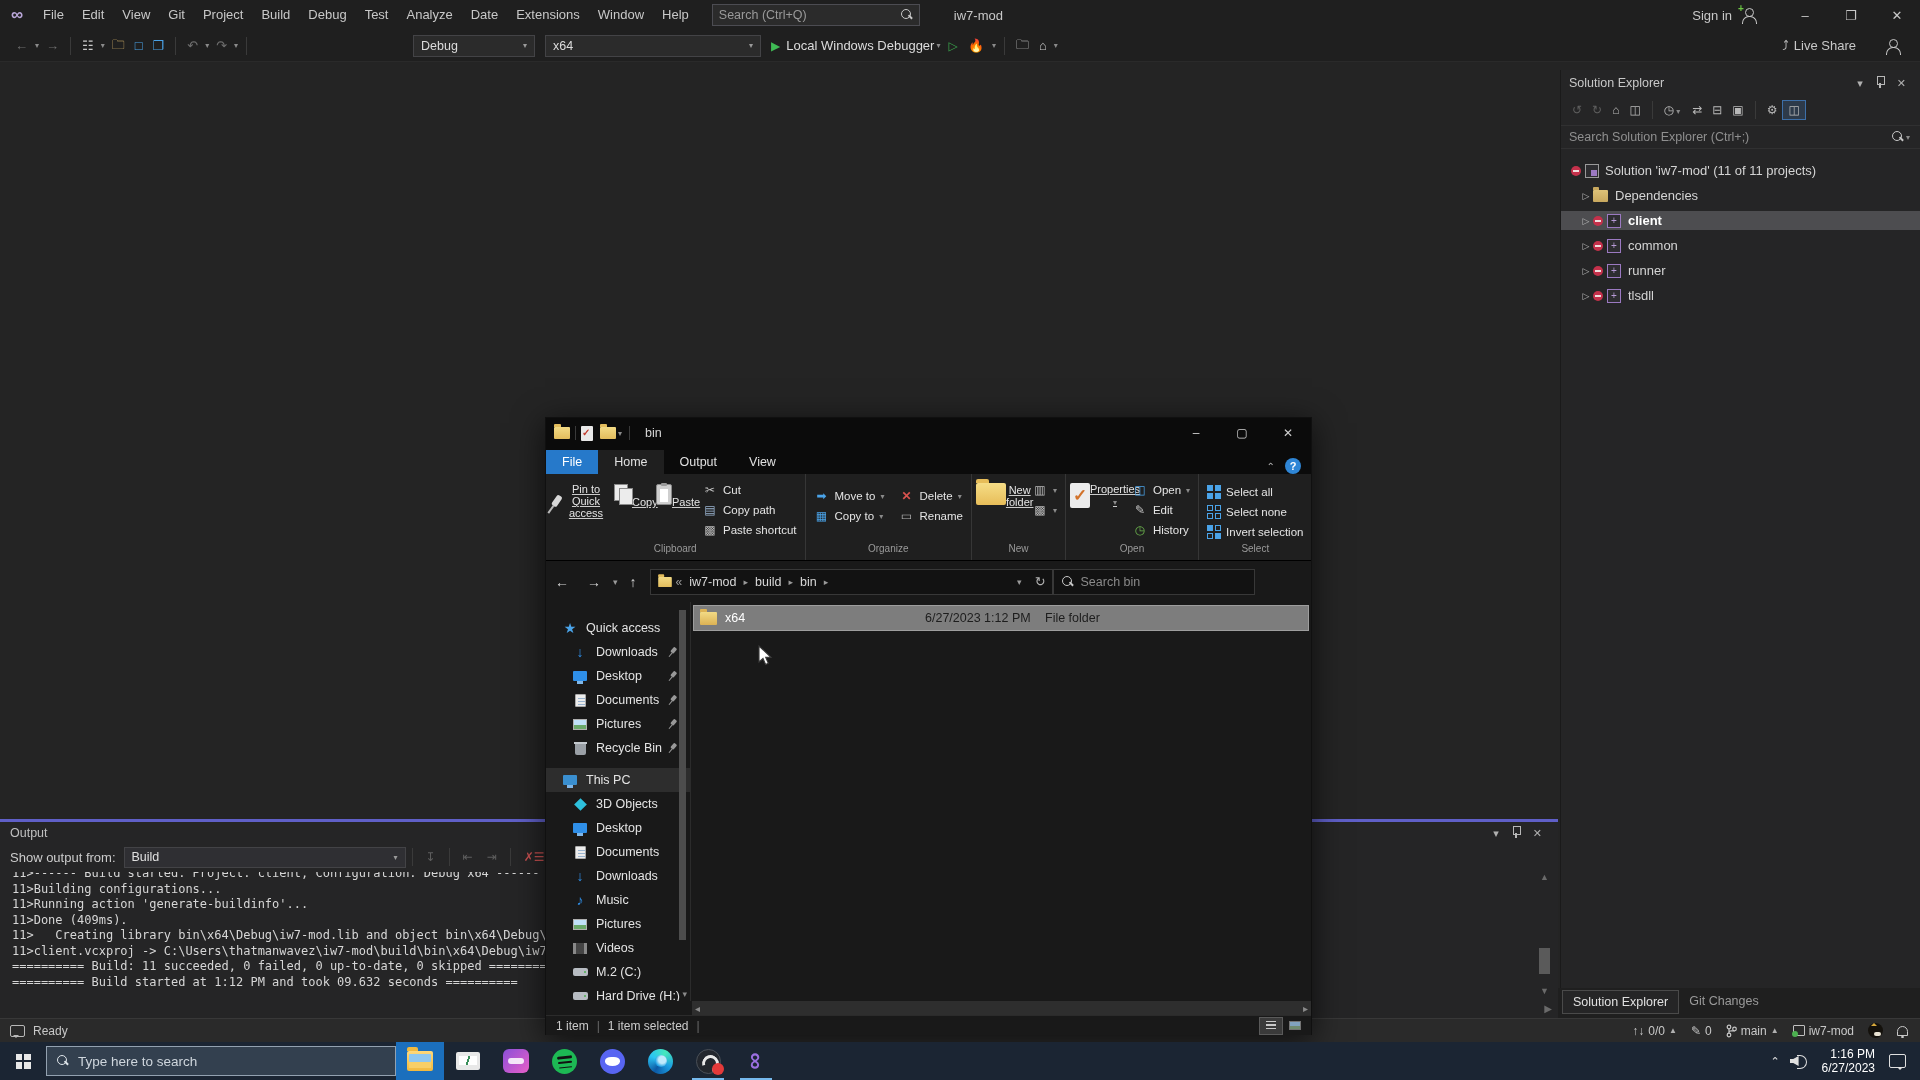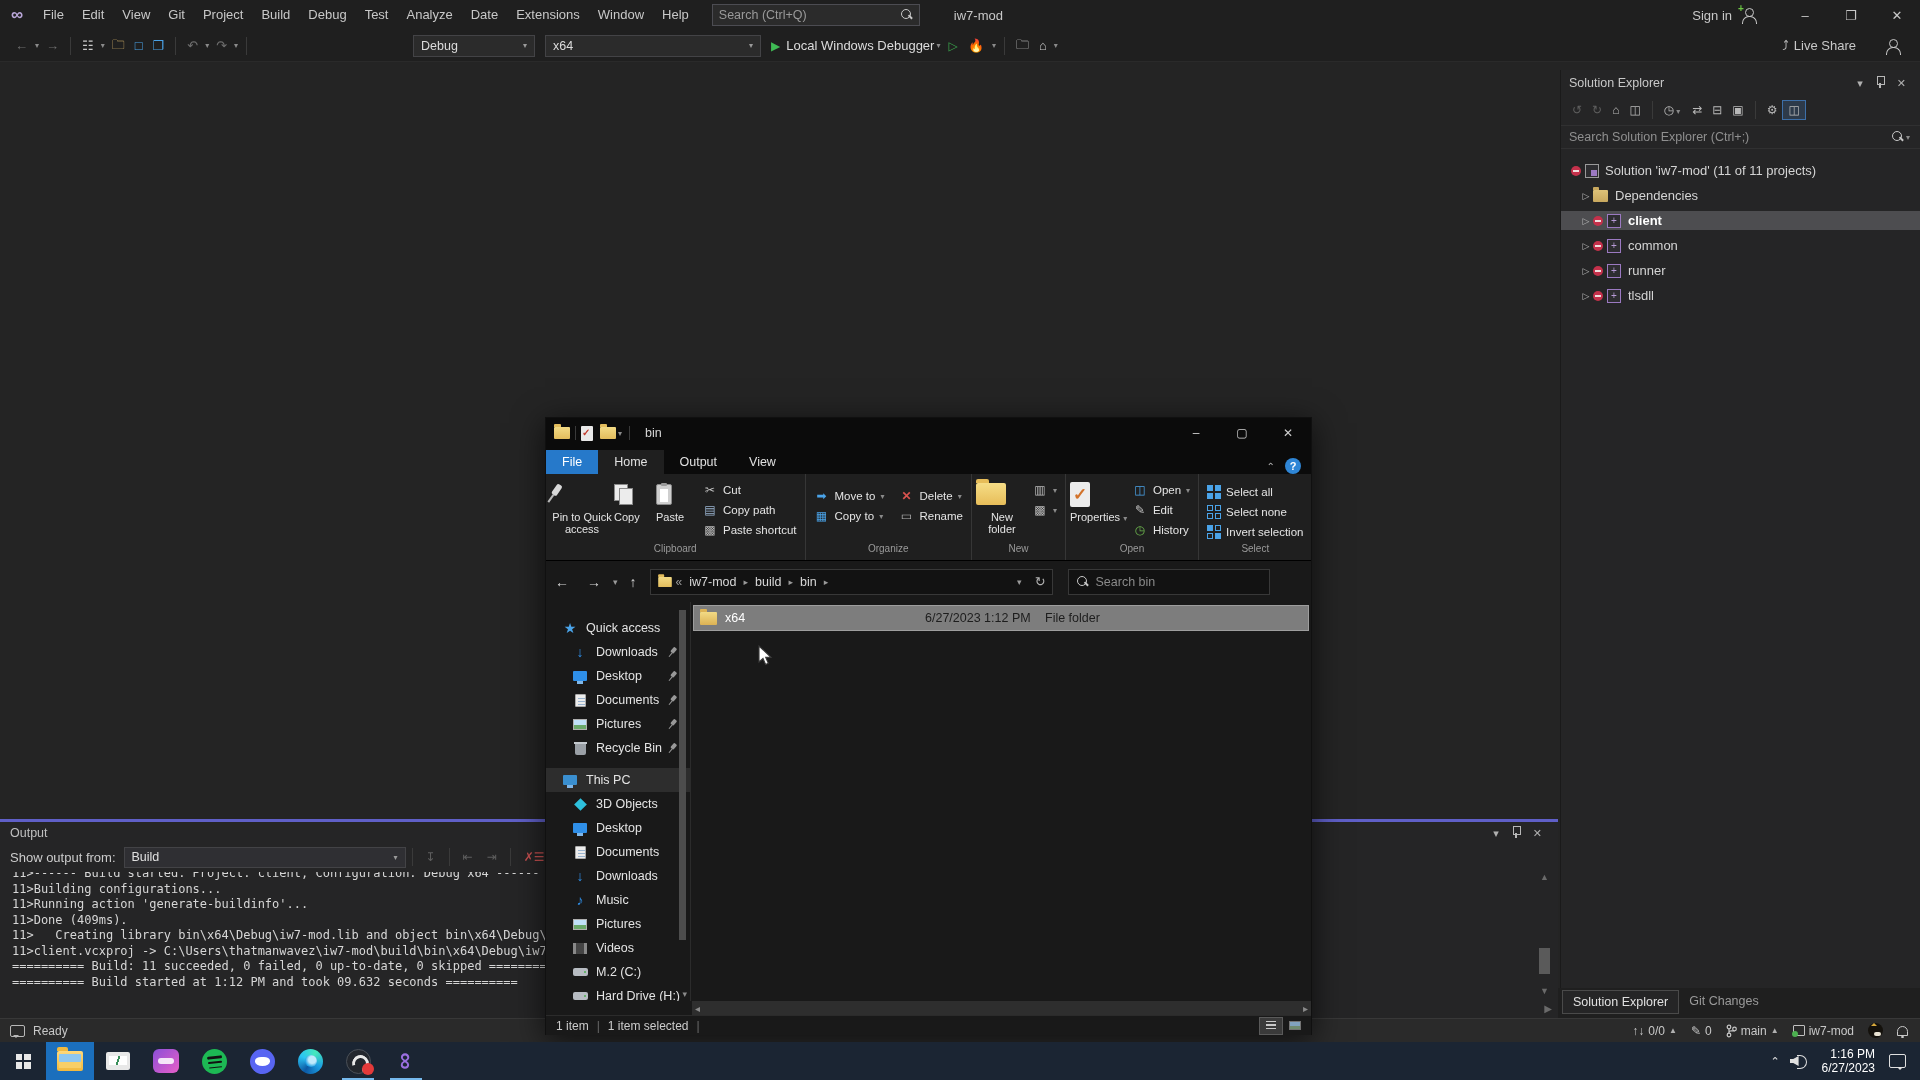--- a/index.html
+++ b/index.html
@@ -124,21 +124,21 @@
   .ex-tab.active { background:#1f1f1f; }
   .ex-tabs-right { margin-left:auto; display:flex; align-items:center; gap:10px; padding-right:10px; }
   .help-ic { width:16px; height:16px; border-radius:50%; background:#2f86d6; color:#fff; font-size:11px; font-weight:bold; text-align:center; line-height:16px; }
   .chev { color:#b8b8b8; font-size:10px; }
 
   
   .ex-ribbon { height:87px; background:#1f1f1f; border-bottom:1px solid #000; display:flex; }
   .rgroup { display:flex; flex-direction:column; border-right:1px solid #363636; padding:4px 4px 0 4px; }
   .rg-content { flex:1; display:flex; align-items:flex-start; }
   .rg-label { height:17px; text-align:center; color:#9a9a9a; font-size:10px; }
-  .bigbtn { width:58px; display:flex; flex-direction:column; align-items:flex-start; padding-top:2px; }
+  .bigbtn { width:58px; display:flex; flex-direction:row; align-items:flex-end; padding-top:2px;text-decoration:underline; }
   .bigbtn .blabel { font-size:11px; color:#e4e4e4; text-align:center; line-height:12px; margin-top:3px; }
   .bigbtn .bico { height:28px; display:flex; align-items:center; justify-content:center; }
   .smcol { display:flex; flex-direction:column; justify-content:flex-start; padding-top:2px; }
   .smitem { height:20px; display:flex; align-items:center; gap:5px; font-size:11.5px; color:#e4e4e4; padding:0 4px; white-space:nowrap; }
   .sdd { color:#8a8a8a; font-size:8px; }
   .pin-big { width:8px; height:22px; position:relative; transform:rotate(35deg); }
   .pin-big::before { content:""; position:absolute; left:1px; top:0; width:6px; height:12px; background:#d8d8d8; border-radius:2px; }
   .pin-big::after { content:""; position:absolute; left:3px; top:12px; width:2px; height:9px; background:#b8b8b8; }
   .copy-ic { width:18px; height:20px; position:relative; }
   .copy-ic::before, .copy-ic::after { content:""; position:absolute; width:12px; height:15px; background:#ececec; border:1px solid #8a8a8a; }
@@ -155,21 +155,21 @@
   .grid4 i { background:#4aa3e8; } .grid4 i.o { background:transparent; border:1px solid #4aa3e8; }
 
   
   .ex-address { height:41px; display:flex; align-items:center; background:#191919; }
   .nav-ar { color:#d8d8d8; font-size:14px; padding:0 9px; }
   .nav-ar.sm { font-size:9px; color:#9a9a9a; padding:0 3px; }
   .addr-box { width:403px; height:26px; border:1px solid #383838; background:#121212; display:flex; align-items:center; padding:0 6px; margin-left:4px; }
   .crumb { color:#d8d8d8; font-size:12.5px; padding:0 4px; }
   .crumb-sep { color:#9a9a9a; font-size:9px; padding:0 3px; }
   .addr-right { margin-left:auto; display:flex; align-items:center; gap:10px; color:#b0b0b0; }
-  .srch-box { width:202px; height:26px; border:1px solid #383838; background:#121212; display:flex; align-items:center; padding:0 8px; margin-left:15px; gap:7px; }
+  .srch-box { width:202px; height:26px; border:1px solid #383838; background:#121212; display:flex; align-items:center; padding:0 8px; gap:7px; }
   .srch-box input { flex:1; background:transparent; border:0; outline:0; color:#9a9a9a; font-size:12.5px; font-family:"Liberation Sans",sans-serif; }
   .srch-box input::placeholder { color:#8a8a8a; }
 
   
   .ex-content { position:absolute; left:0; top:184px; width:765px; height:399px; display:flex; }
   .ex-nav { width:145px; position:relative; padding-top:14px; overflow:hidden; border-right:1px solid #2b2b2b; }
   .nav-row { height:24px; display:flex; align-items:center; font-size:12.5px; color:#e4e4e4; position:relative; }
   .nav-row .pin2 { position:absolute; right:14px; width:7px; height:11px; transform:rotate(40deg); opacity:.8; }
   .nav-row .pin2::before { content:""; position:absolute; left:1px; top:0; width:4px; height:6px; background:#b8b8b8; border-radius:1px; }
   .nav-row .pin2::after { content:""; position:absolute; left:2.5px; top:6px; width:1.3px; height:5px; background:#b8b8b8; }
@@ -827,20 +827,24 @@
 
   <div id="taskbar">
     <div class="start-btn">
       <span class="win-logo">
           <i></i>
           <i></i>
           <i></i>
           <i></i>
         </span>
     </div>
+    <div class="tb-search">
+      <span class="mag"></span>
+      <input placeholder="Type here to search" style="">
+    </div>
     <div class="task-tile active">
         <span class="t-folder"></span>
       </div>
     <div class="task-tile">
         <span class="t-taskmgr"></span>
       </div>
     <div class="task-tile">
         <span class="t-game"></span>
       </div>
     <div class="task-tile">

